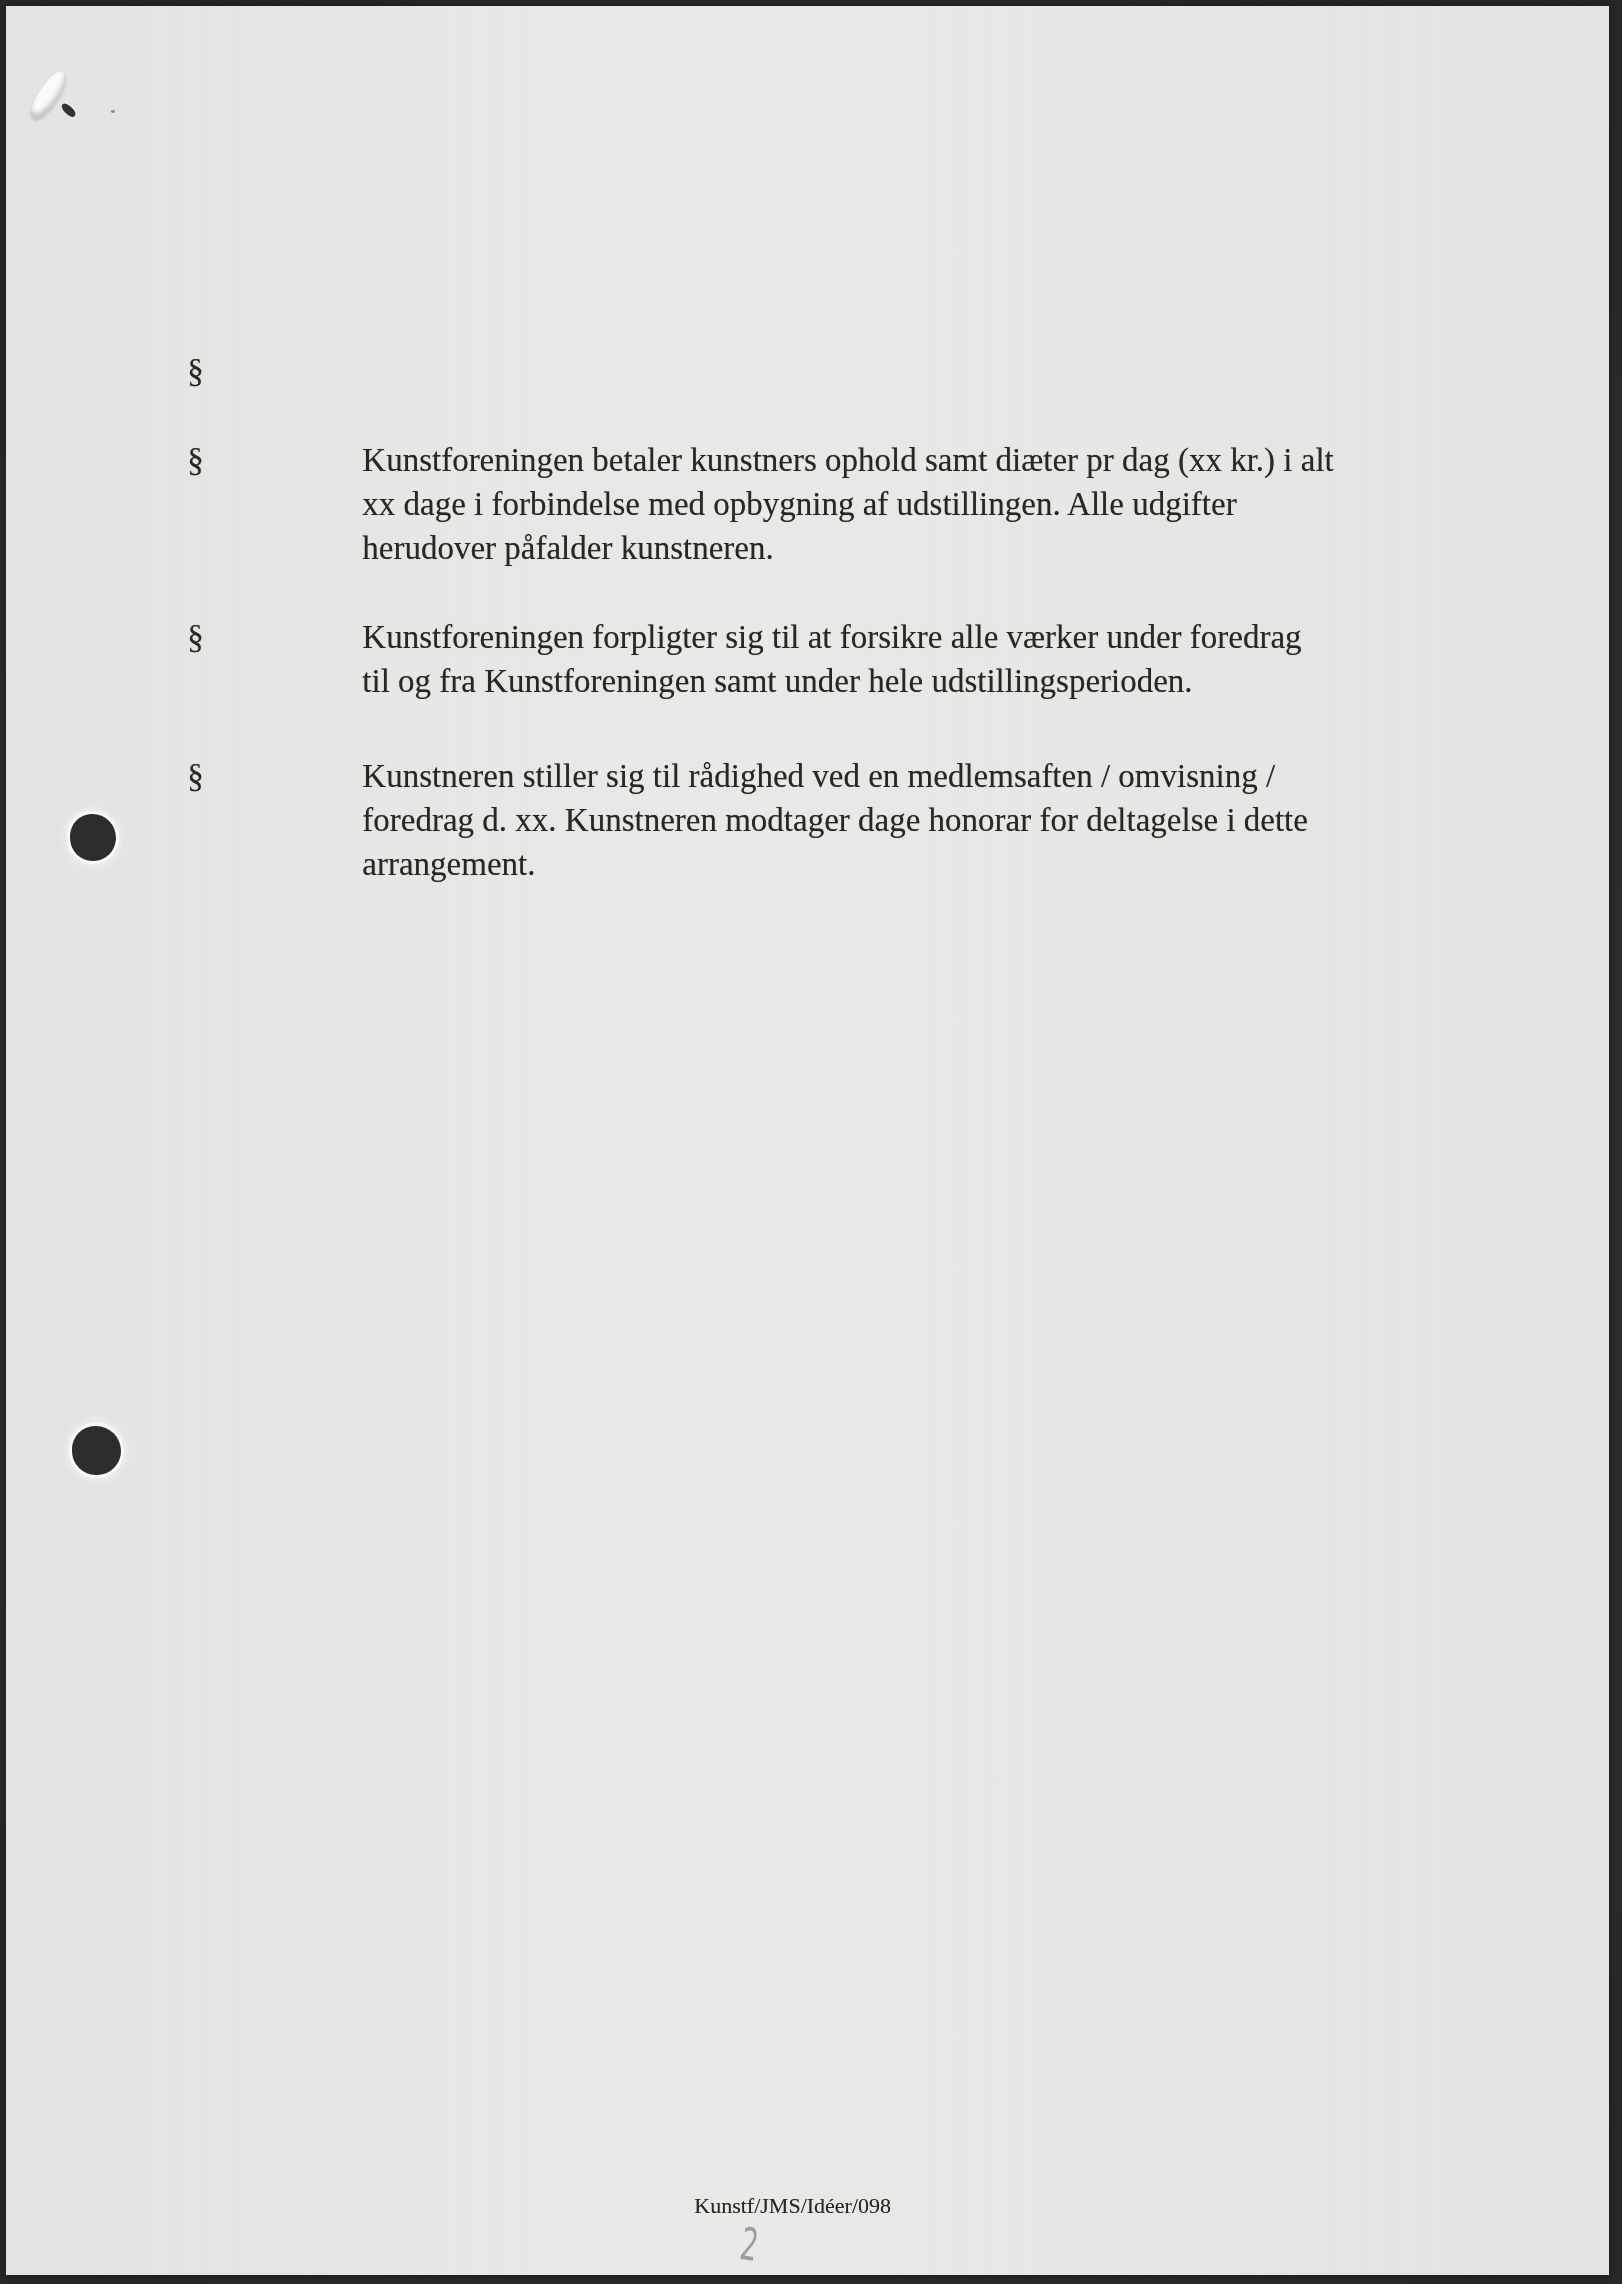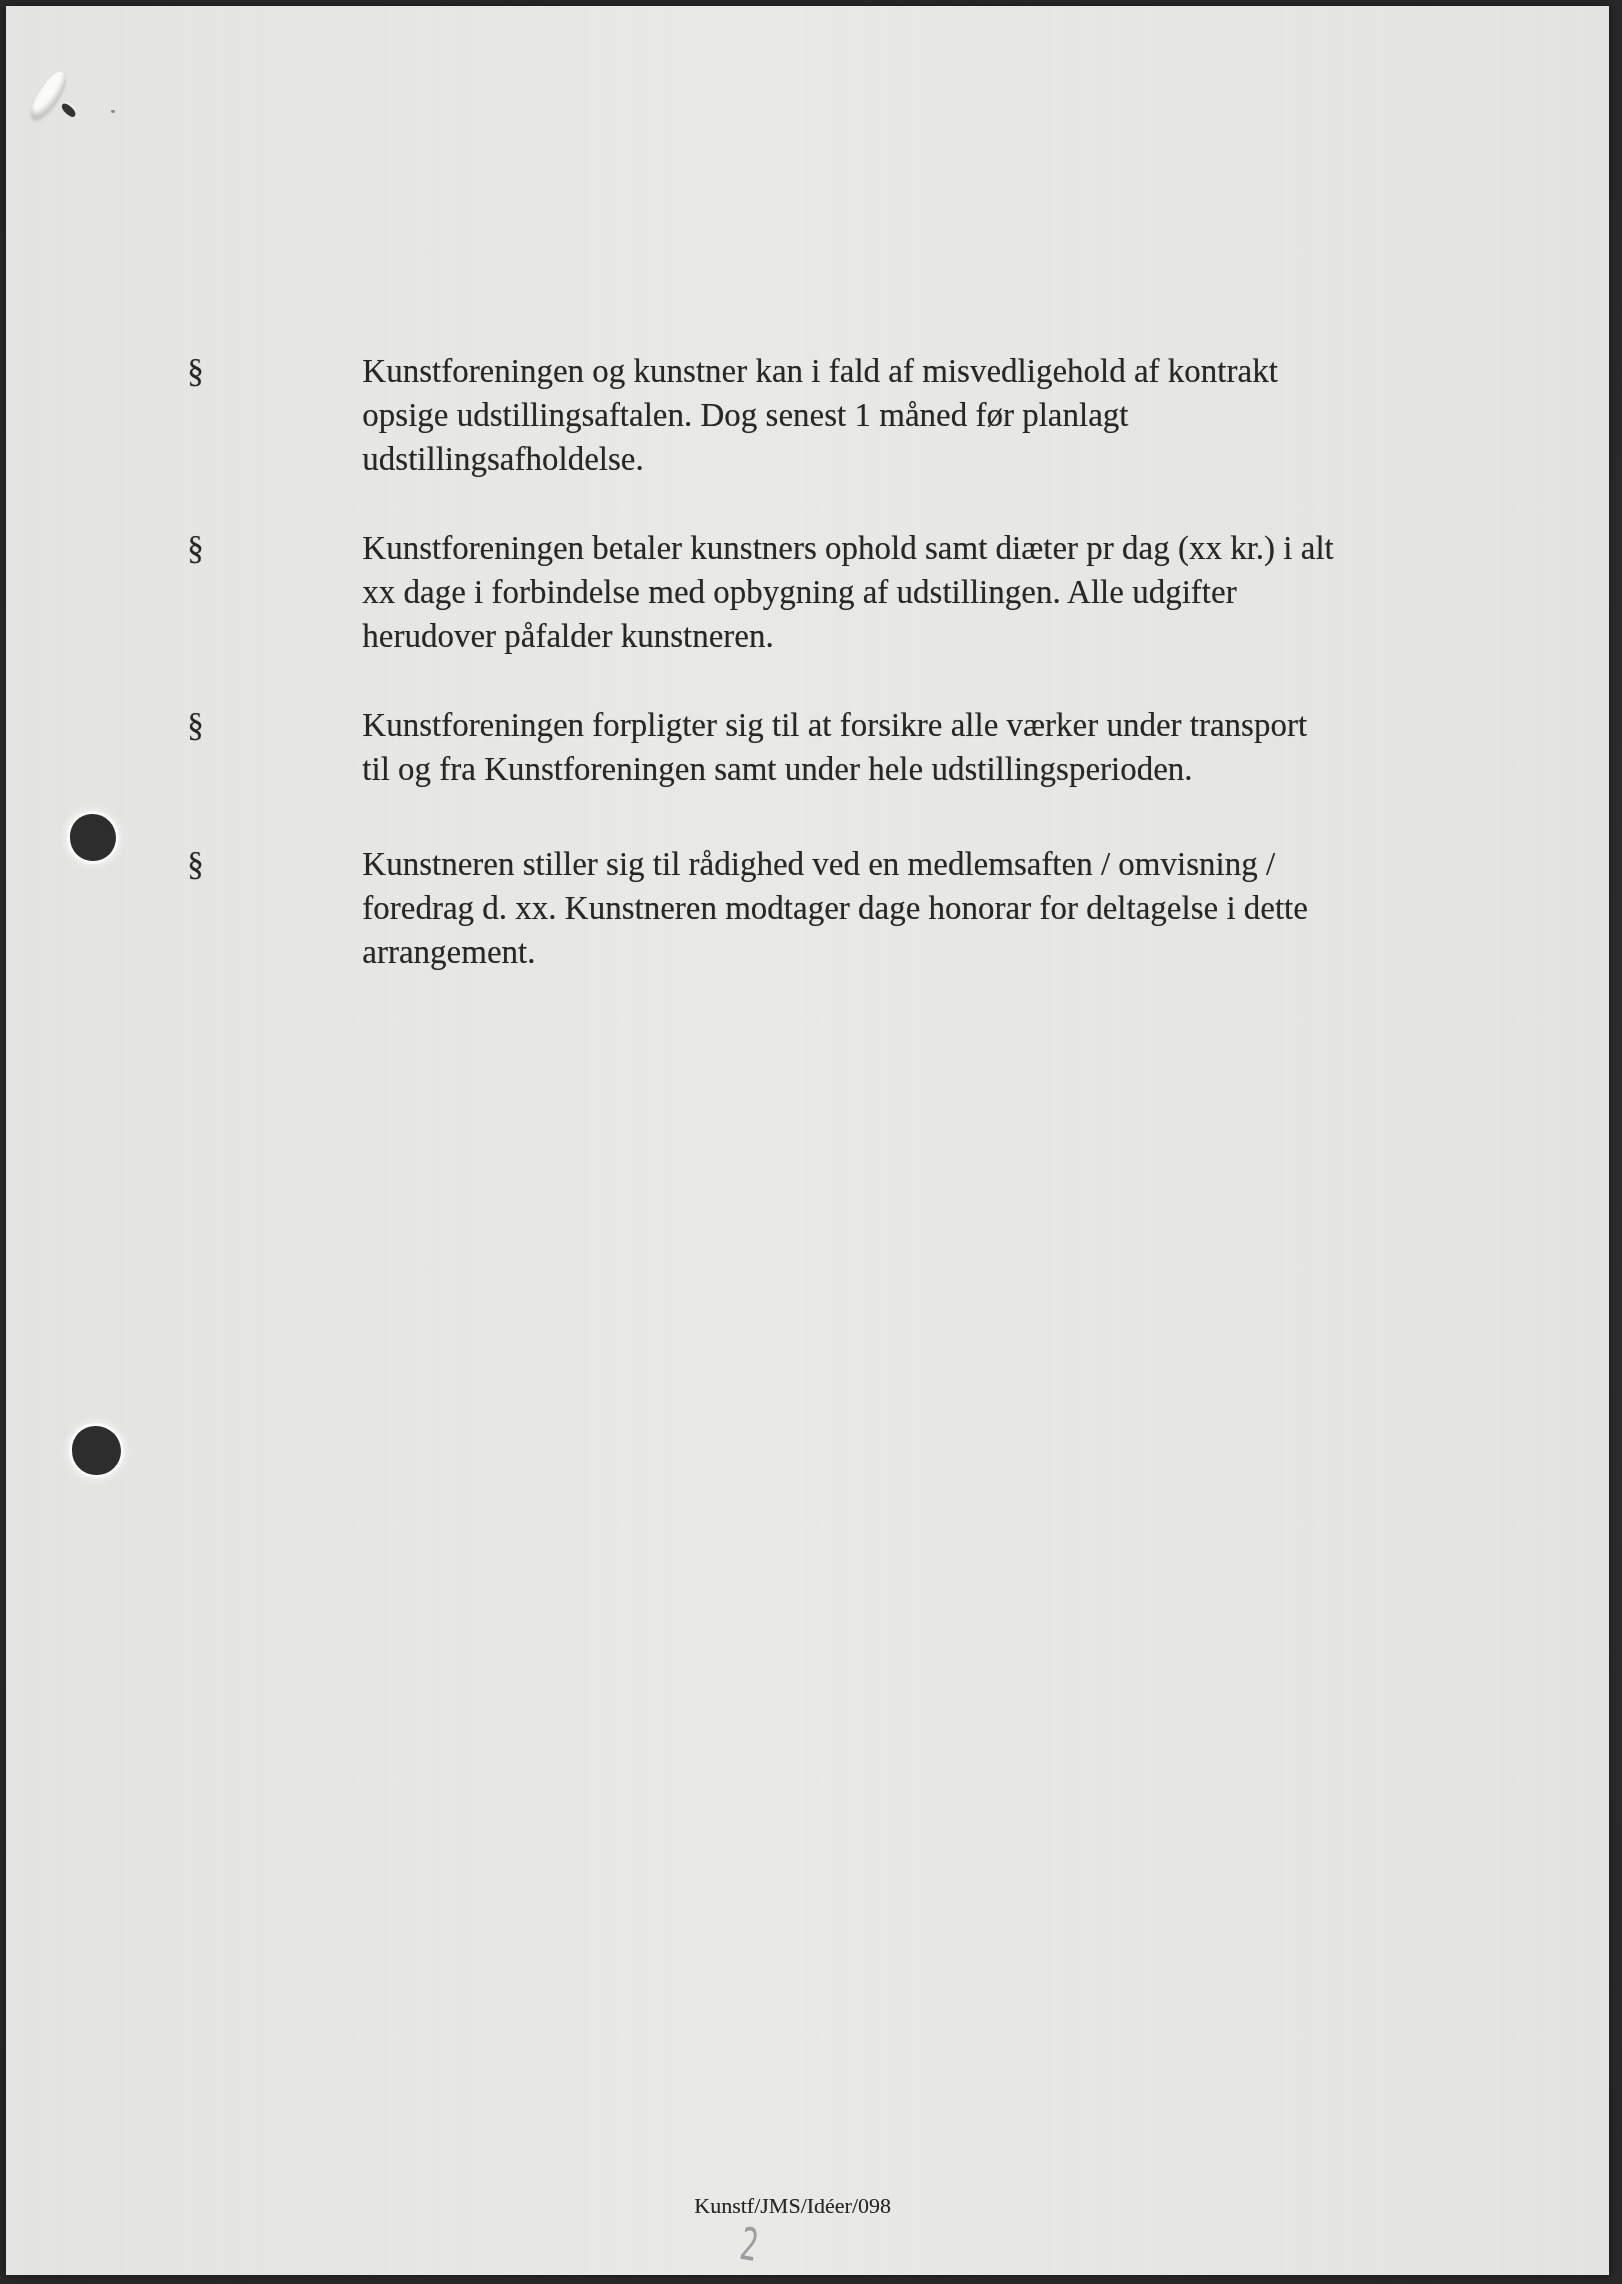--- a/index.html
+++ b/index.html
@@ -135,35 +135,32 @@
     <div class="tear-dark"></div>
     <div class="speck"></div>
 
     <div class="hole hole-1"></div>
     <div class="hole hole-2"></div>
 
     <div class="content">
 
       <div class="para">
         <span class="marker">§</span>
-        <div class="ptext">Kunstforeningen og kunstner kan i fald af misvedligehold af kontrakt
-opsige udstillingsaftalen. Dog senest 1 måned før planlagt
-udstillingsafholdelse.</div>
       </div>
 
       <div class="para">
         <span class="marker">§</span>
         <div class="ptext">Kunstforeningen betaler kunstners ophold samt diæter pr dag (xx kr.) i alt
 xx dage i forbindelse med opbygning af udstillingen. Alle udgifter
 herudover påfalder kunstneren.</div>
       </div>
 
       <div class="para">
         <span class="marker">§</span>
-        <div class="ptext">Kunstforeningen forpligter sig til at forsikre alle værker under transport
+        <div class="ptext">Kunstforeningen forpligter sig til at forsikre alle værker under foredrag
 til og fra Kunstforeningen samt under hele udstillingsperioden.</div>
       </div>
 
       <div class="para">
         <span class="marker">§</span>
         <div class="ptext">Kunstneren stiller sig til rådighed ved en medlemsaften / omvisning /
 foredrag d. xx. Kunstneren modtager dage honorar for deltagelse i dette
 arrangement.</div>
       </div>
 

